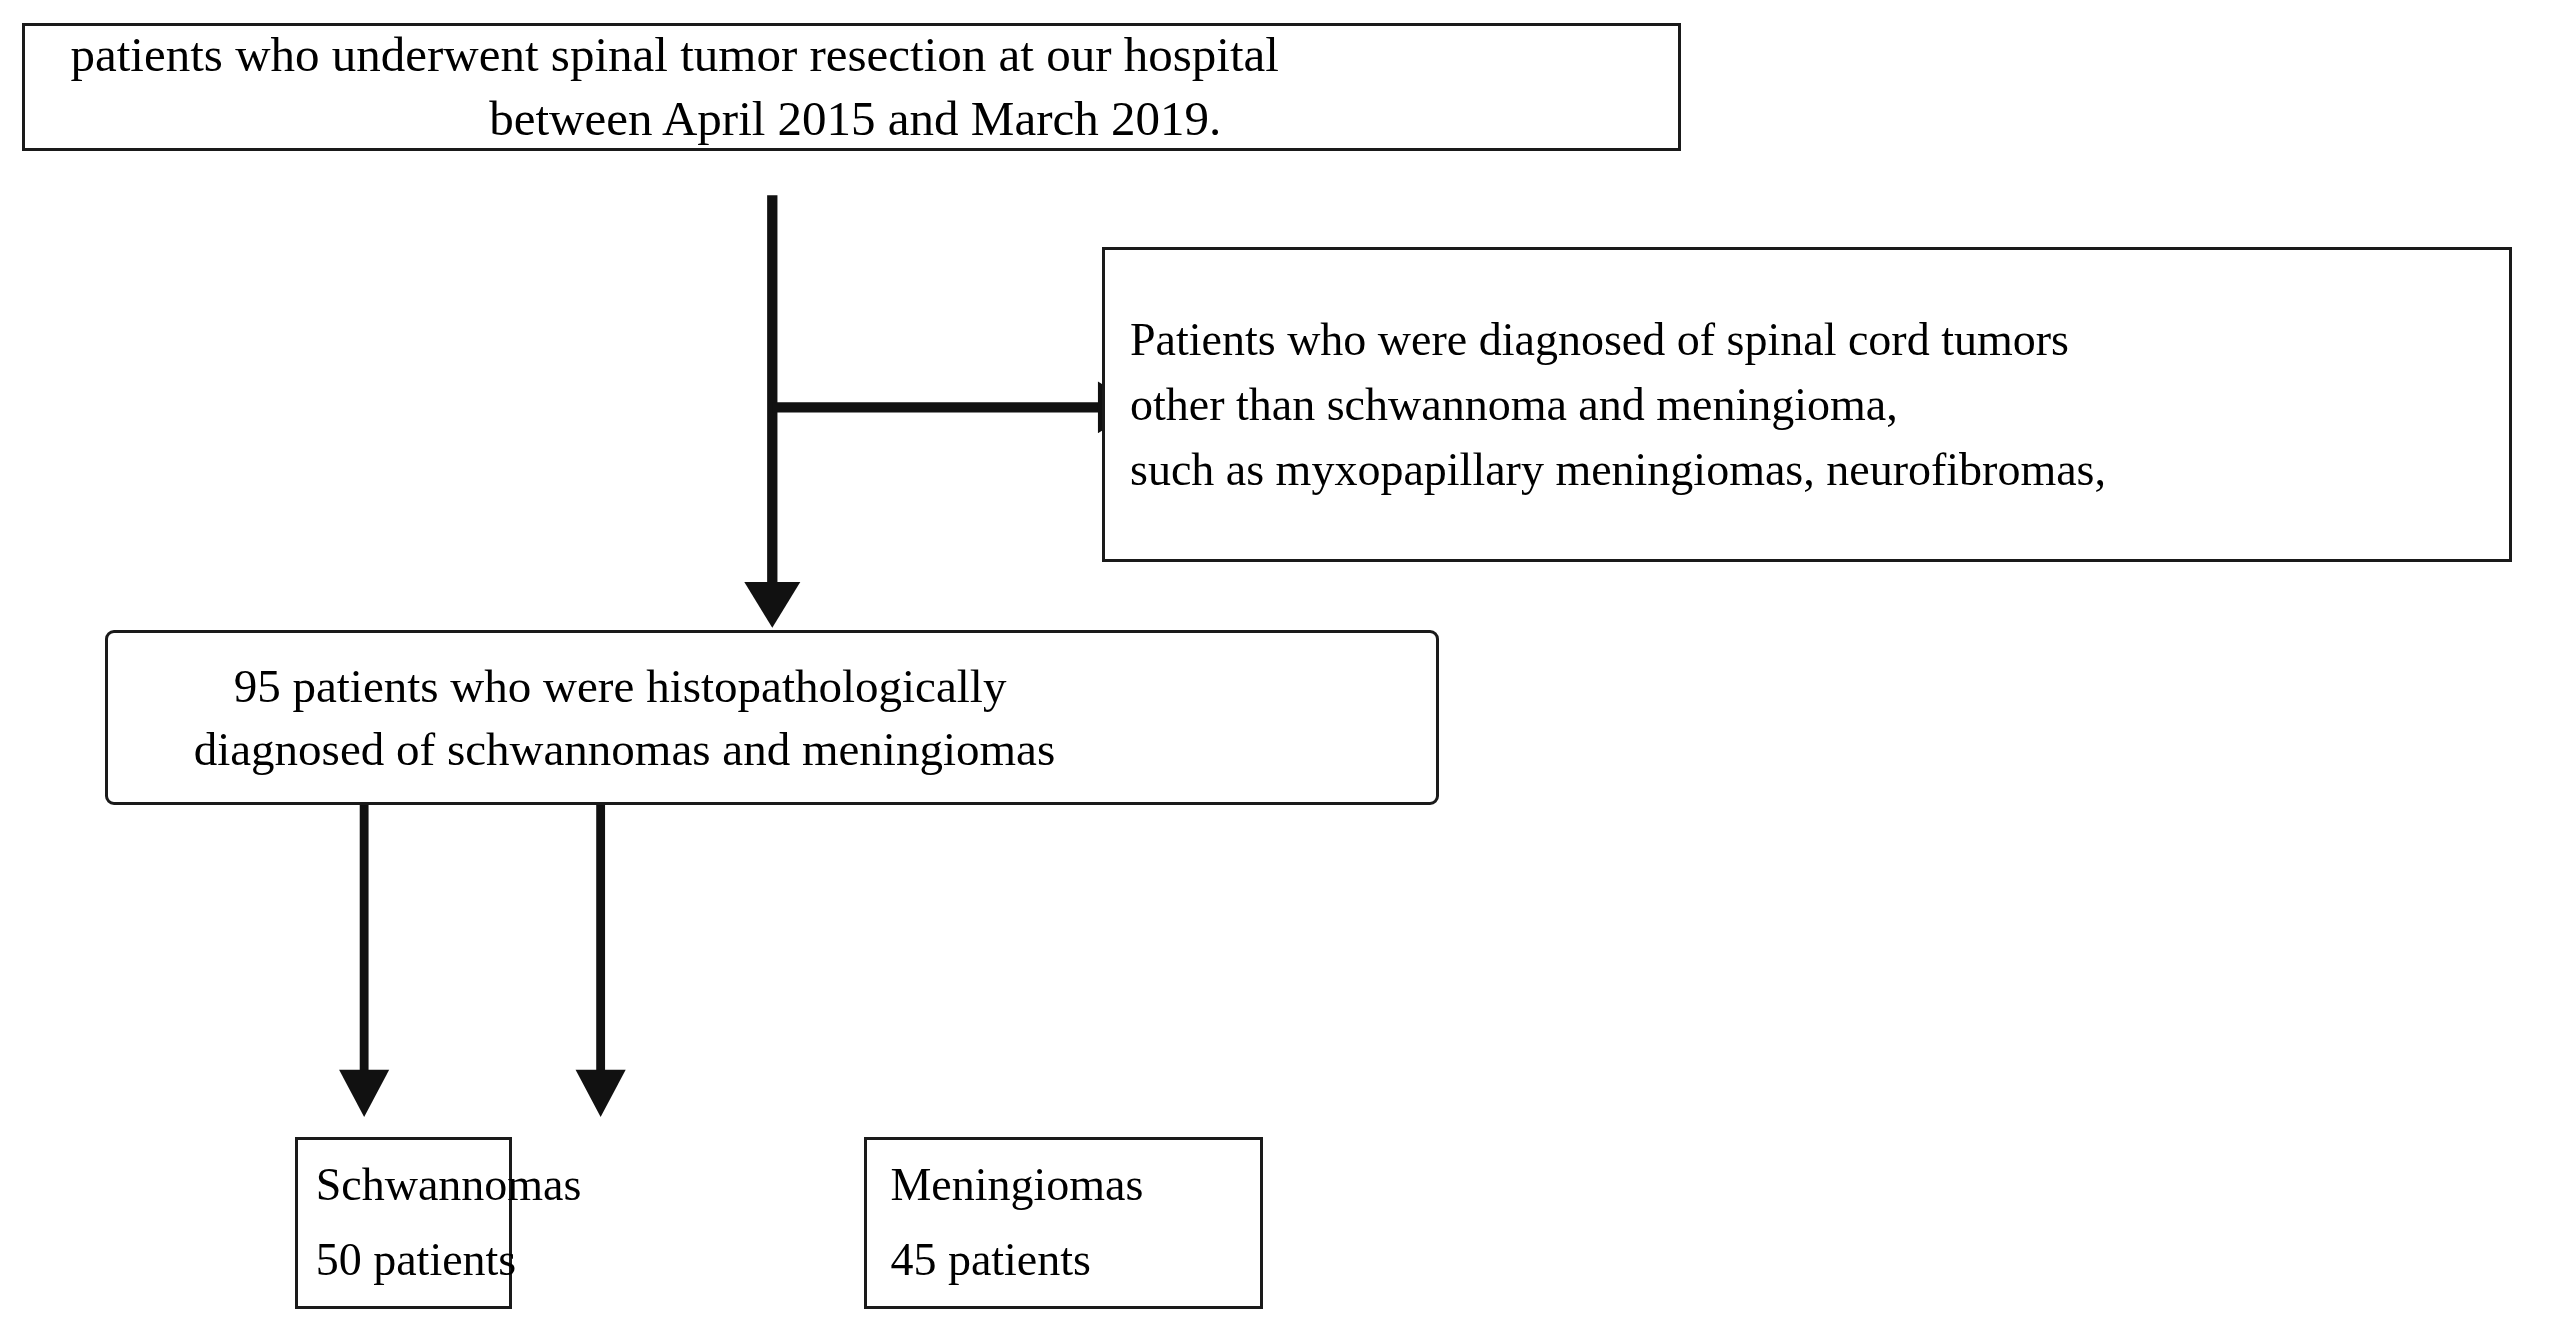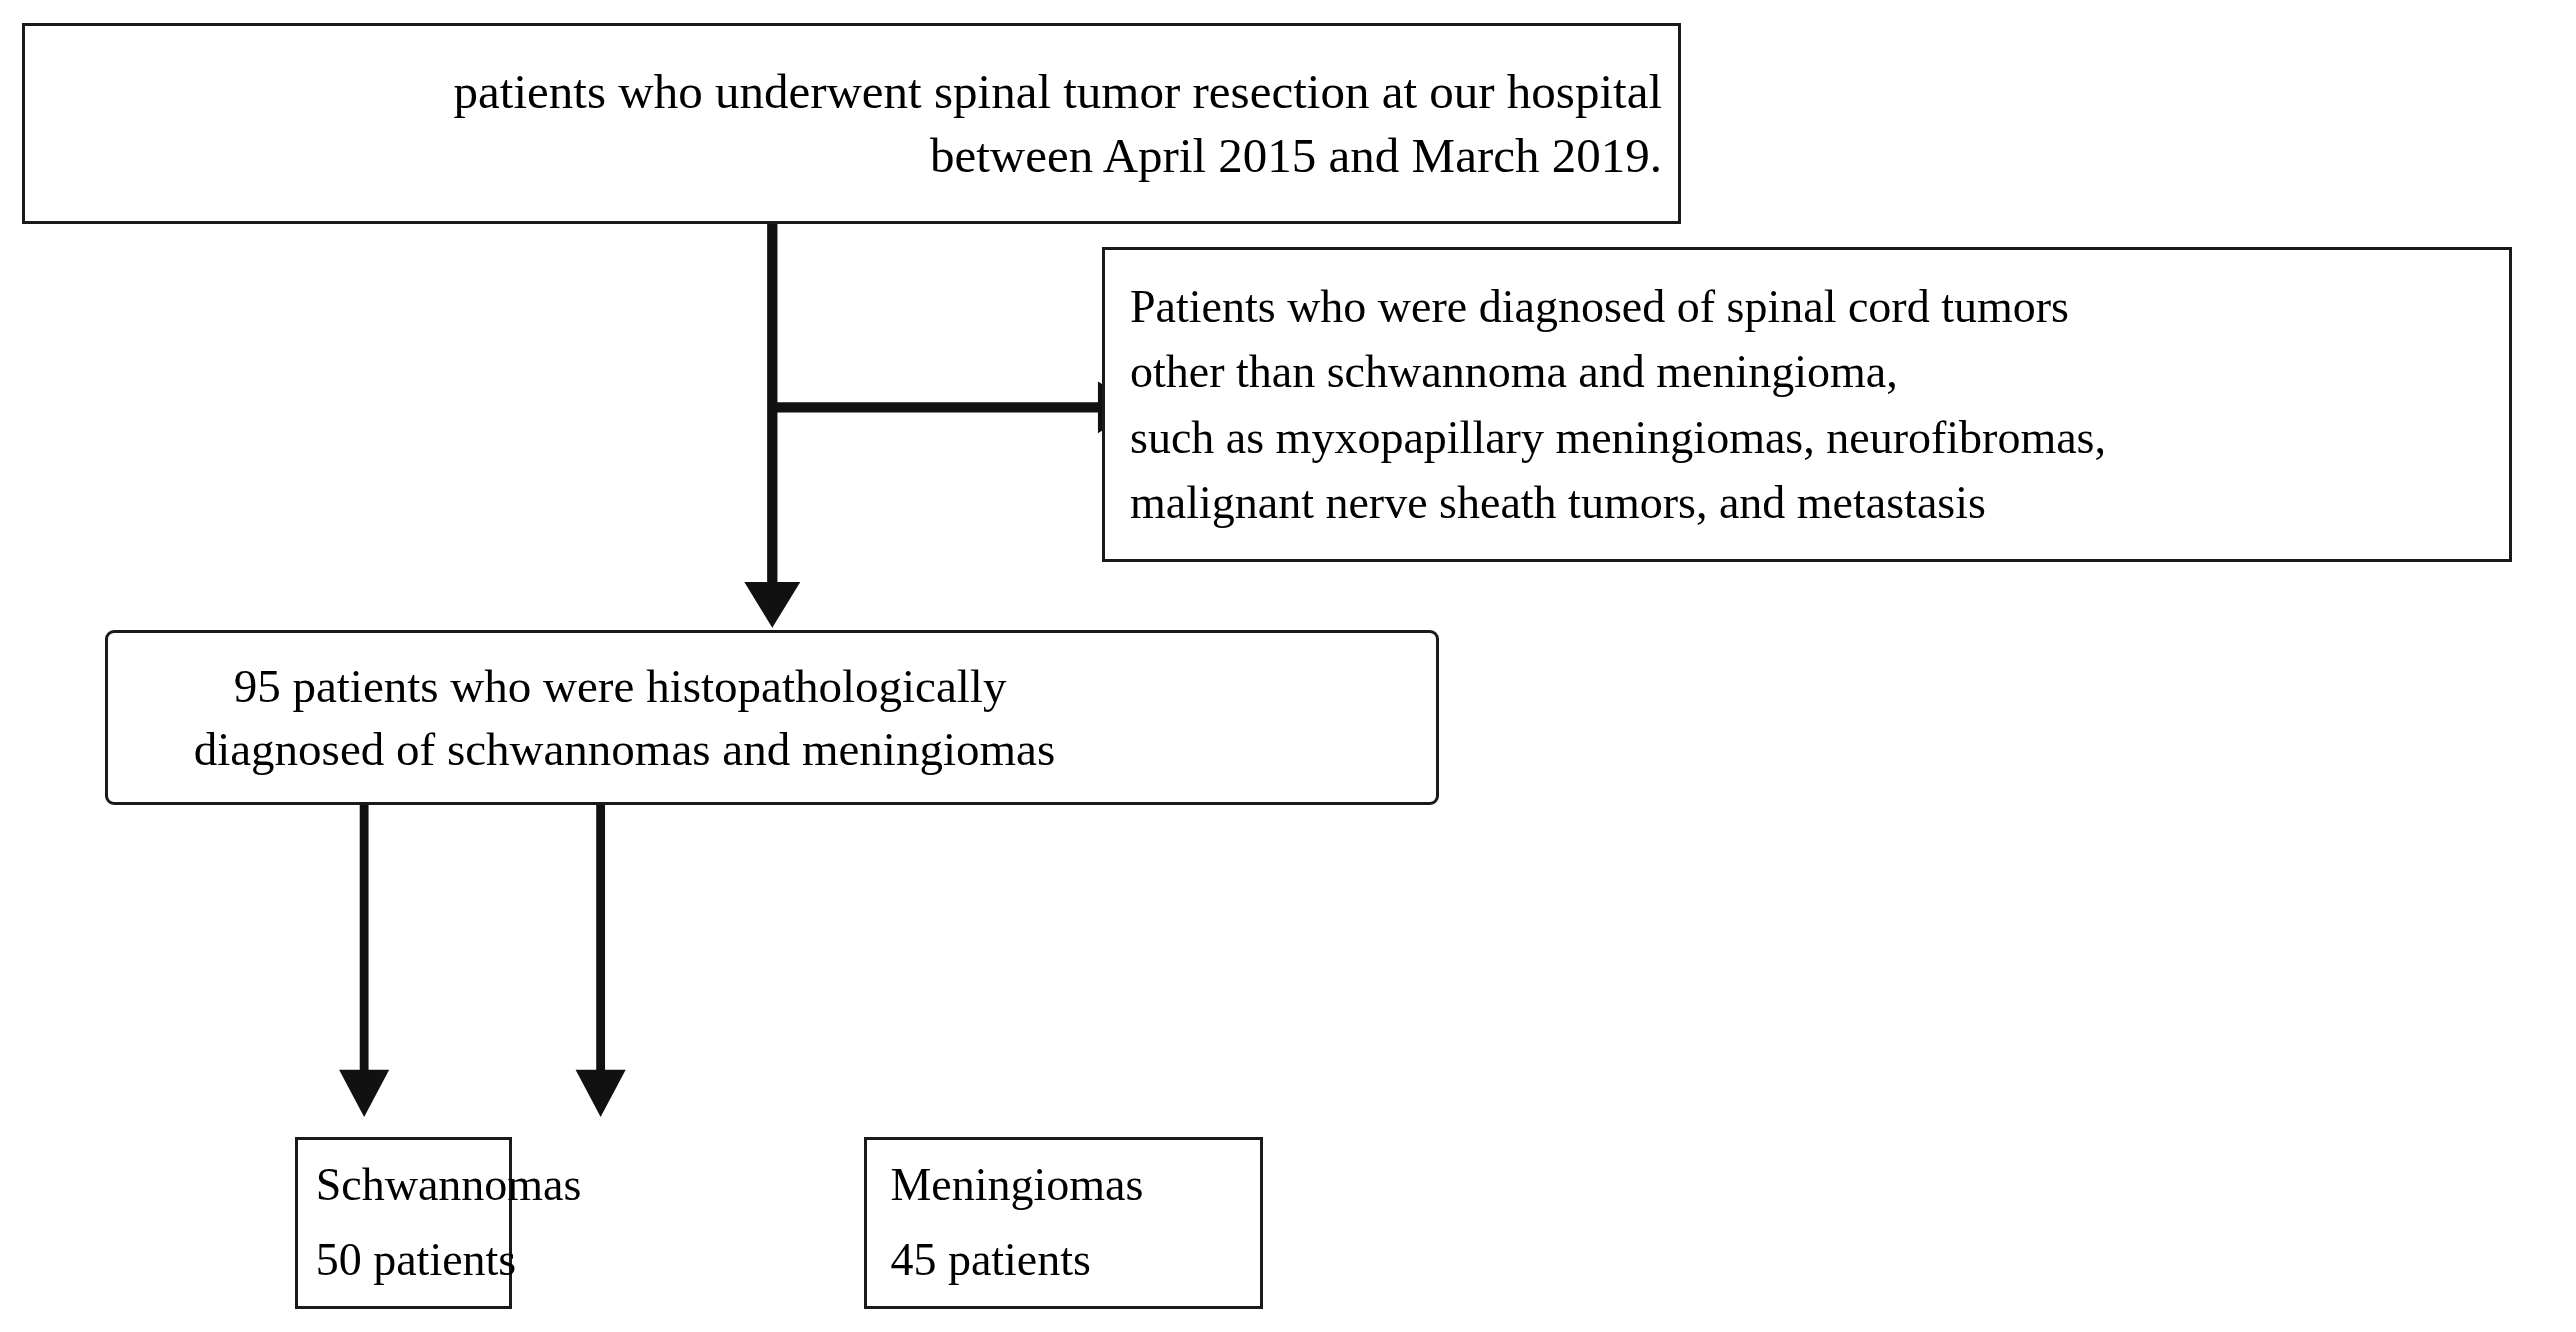--- a/index.html
+++ b/index.html
@@ -32,23 +32,22 @@
     display: block;
     white-space: pre;
     line-height: 1.30;
   }
 
   
   #box-enrolled {
     left: 22px;
     top: 23px;
     width: 1659px;
-    height: 201px;
+    height: 128px;
     padding: 7.4px 16px;
-    align-items: flex-end;
   }
   #box-enrolled .line {
     font-size: 49px;
   }
   #box-enrolled .l1 { text-align: left;   padding-left: 29.5px; }
   #box-enrolled .l2 { text-align: center; padding-left: 7.4px; }
 
   
   #box-excluded {
     left: 1102px;
@@ -140,21 +139,20 @@
 
   <div class="box" id="box-enrolled">
     <span class="line l1">patients who underwent spinal tumor resection at our hospital</span>
     <span class="line l2">between April 2015 and March 2019.</span>
   </div>
 
   <div class="box" id="box-excluded">
     <span class="line l1">Patients who were diagnosed of spinal cord tumors</span>
     <span class="line l2">other than schwannoma and meningioma,</span>
     <span class="line l3">such as myxopapillary meningiomas, neurofibromas,</span>
-    <span class="line l4">malignant nerve sheath tumors, and metastasis</span>
   </div>
 
   <div class="box" id="box-included">
     <span class="line l1">95 patients who were histopathologically</span>
     <span class="line l2">diagnosed of schwannomas and meningiomas</span>
   </div>
 
   <div class="box terminal" id="box-schwannomas">
     <span class="line l1">Schwannomas</span>
     <span class="line l2">50 patients</span>

